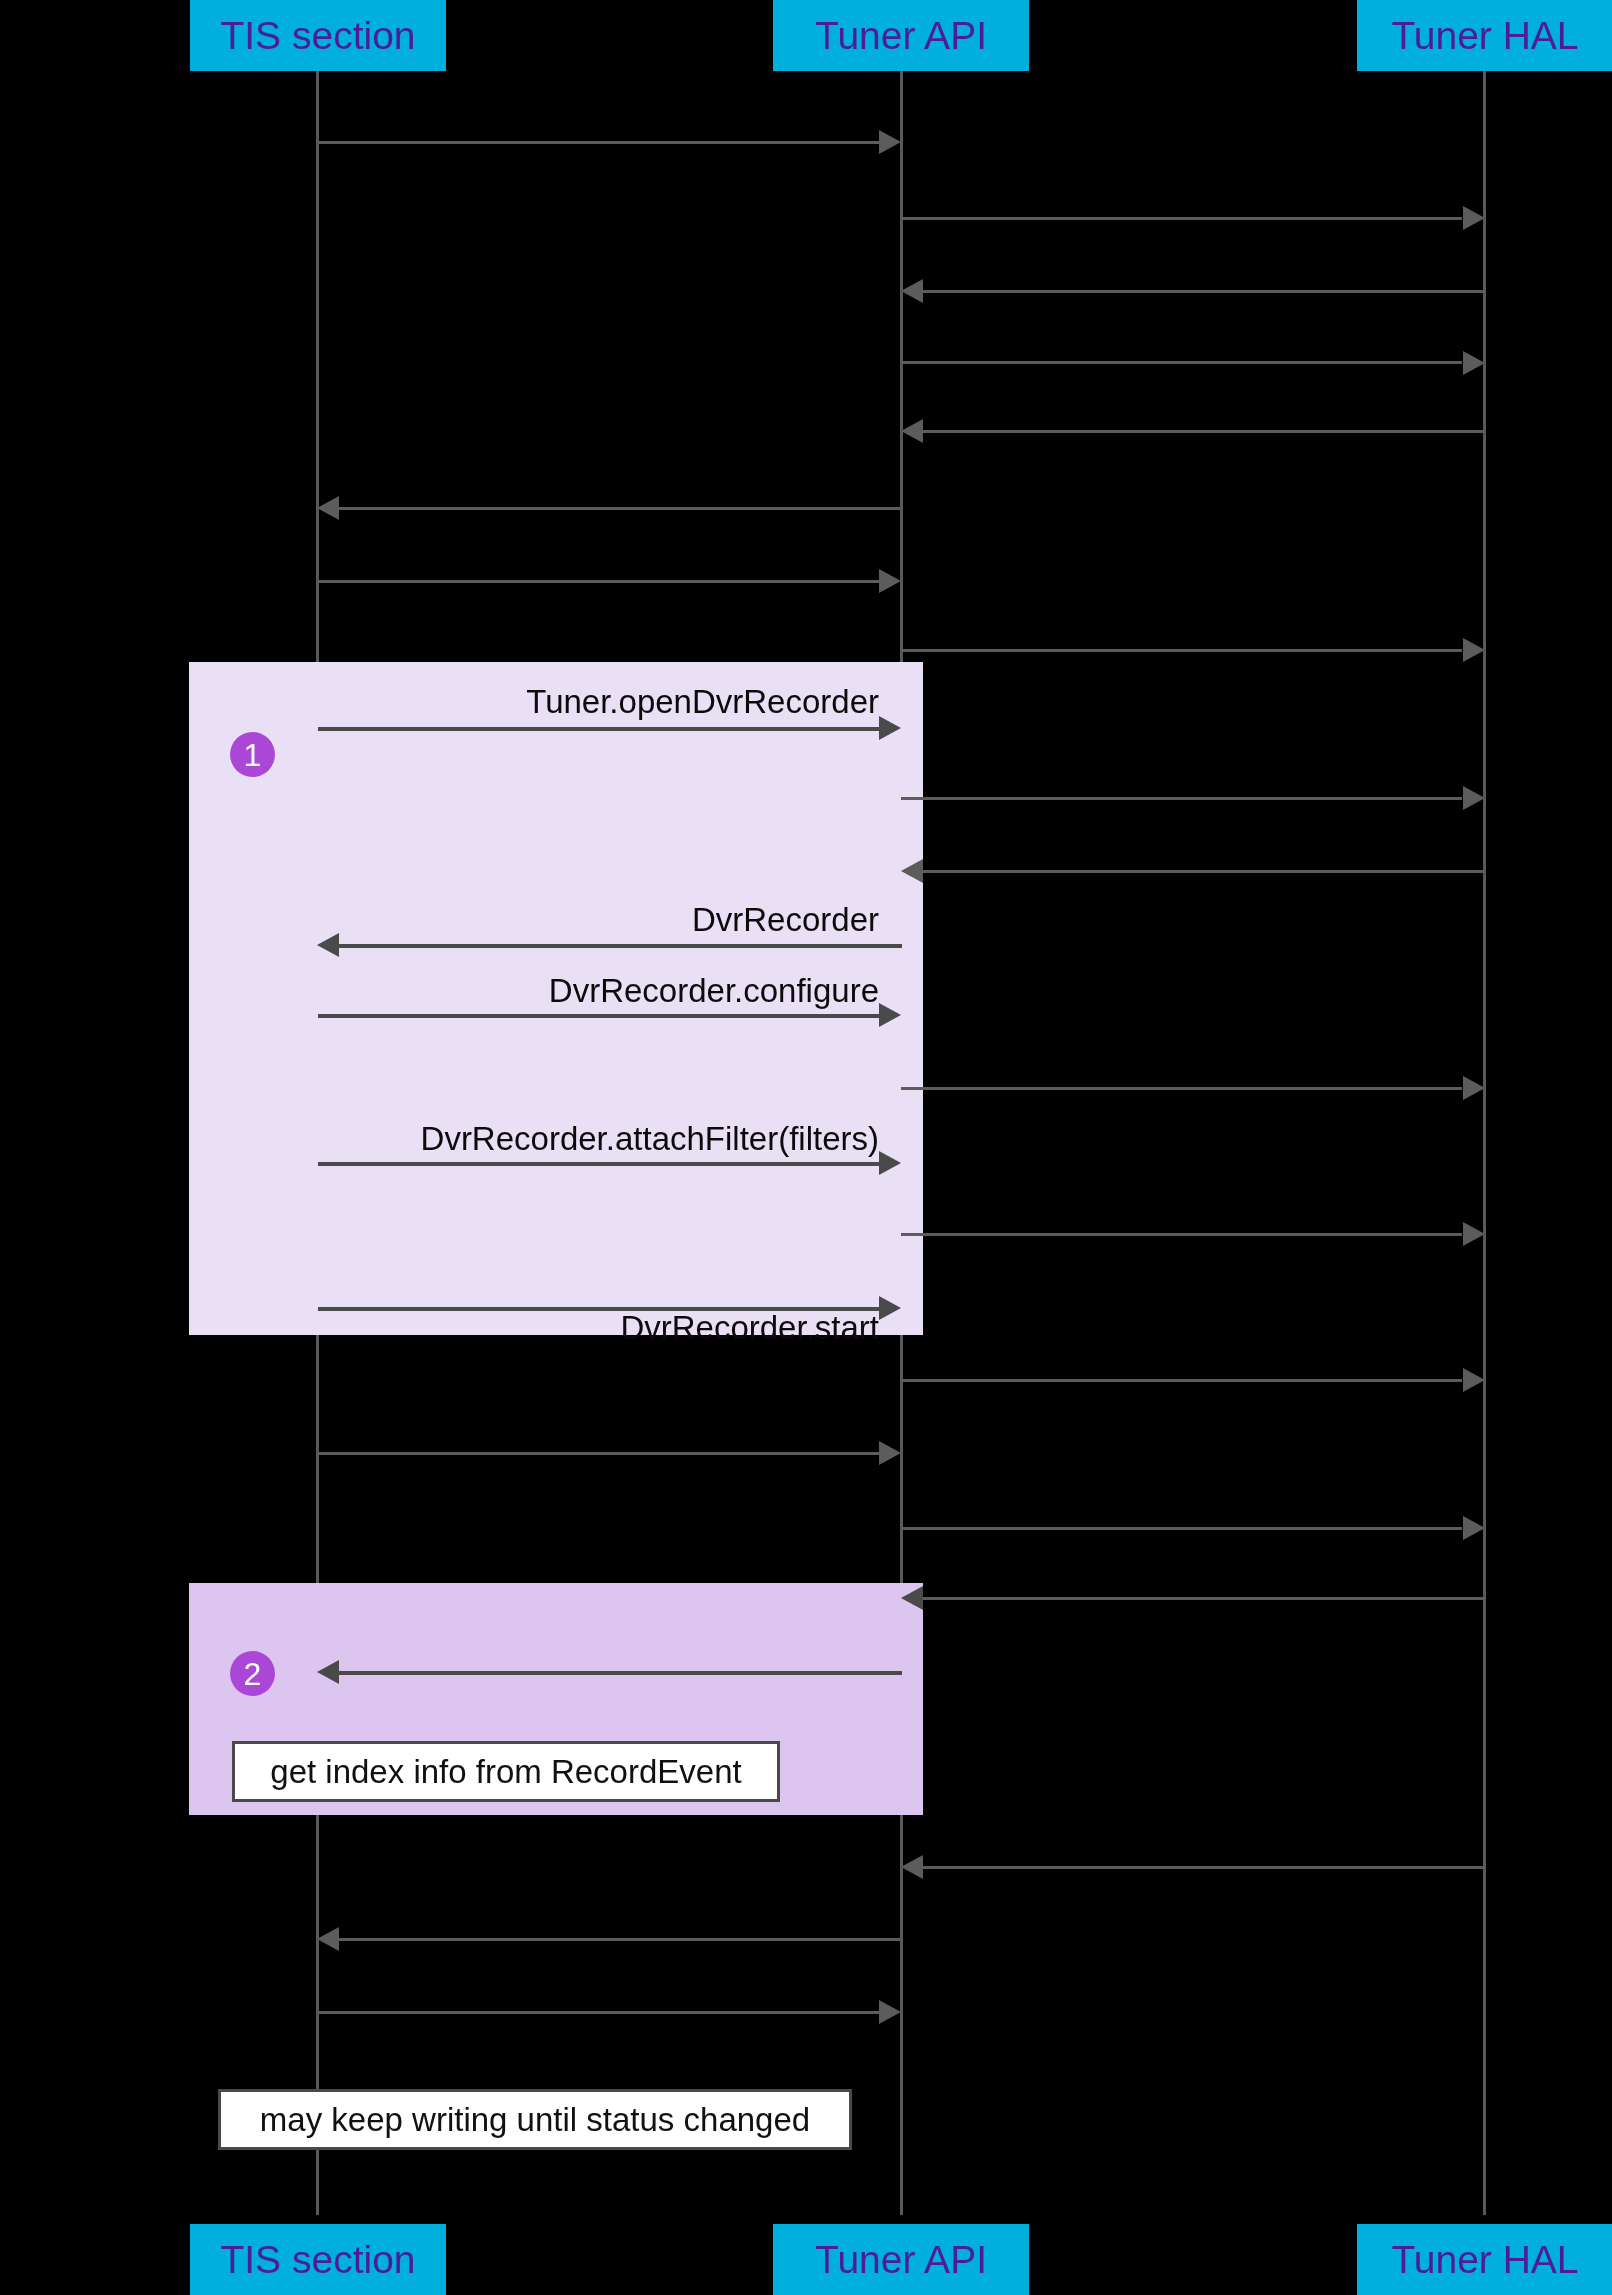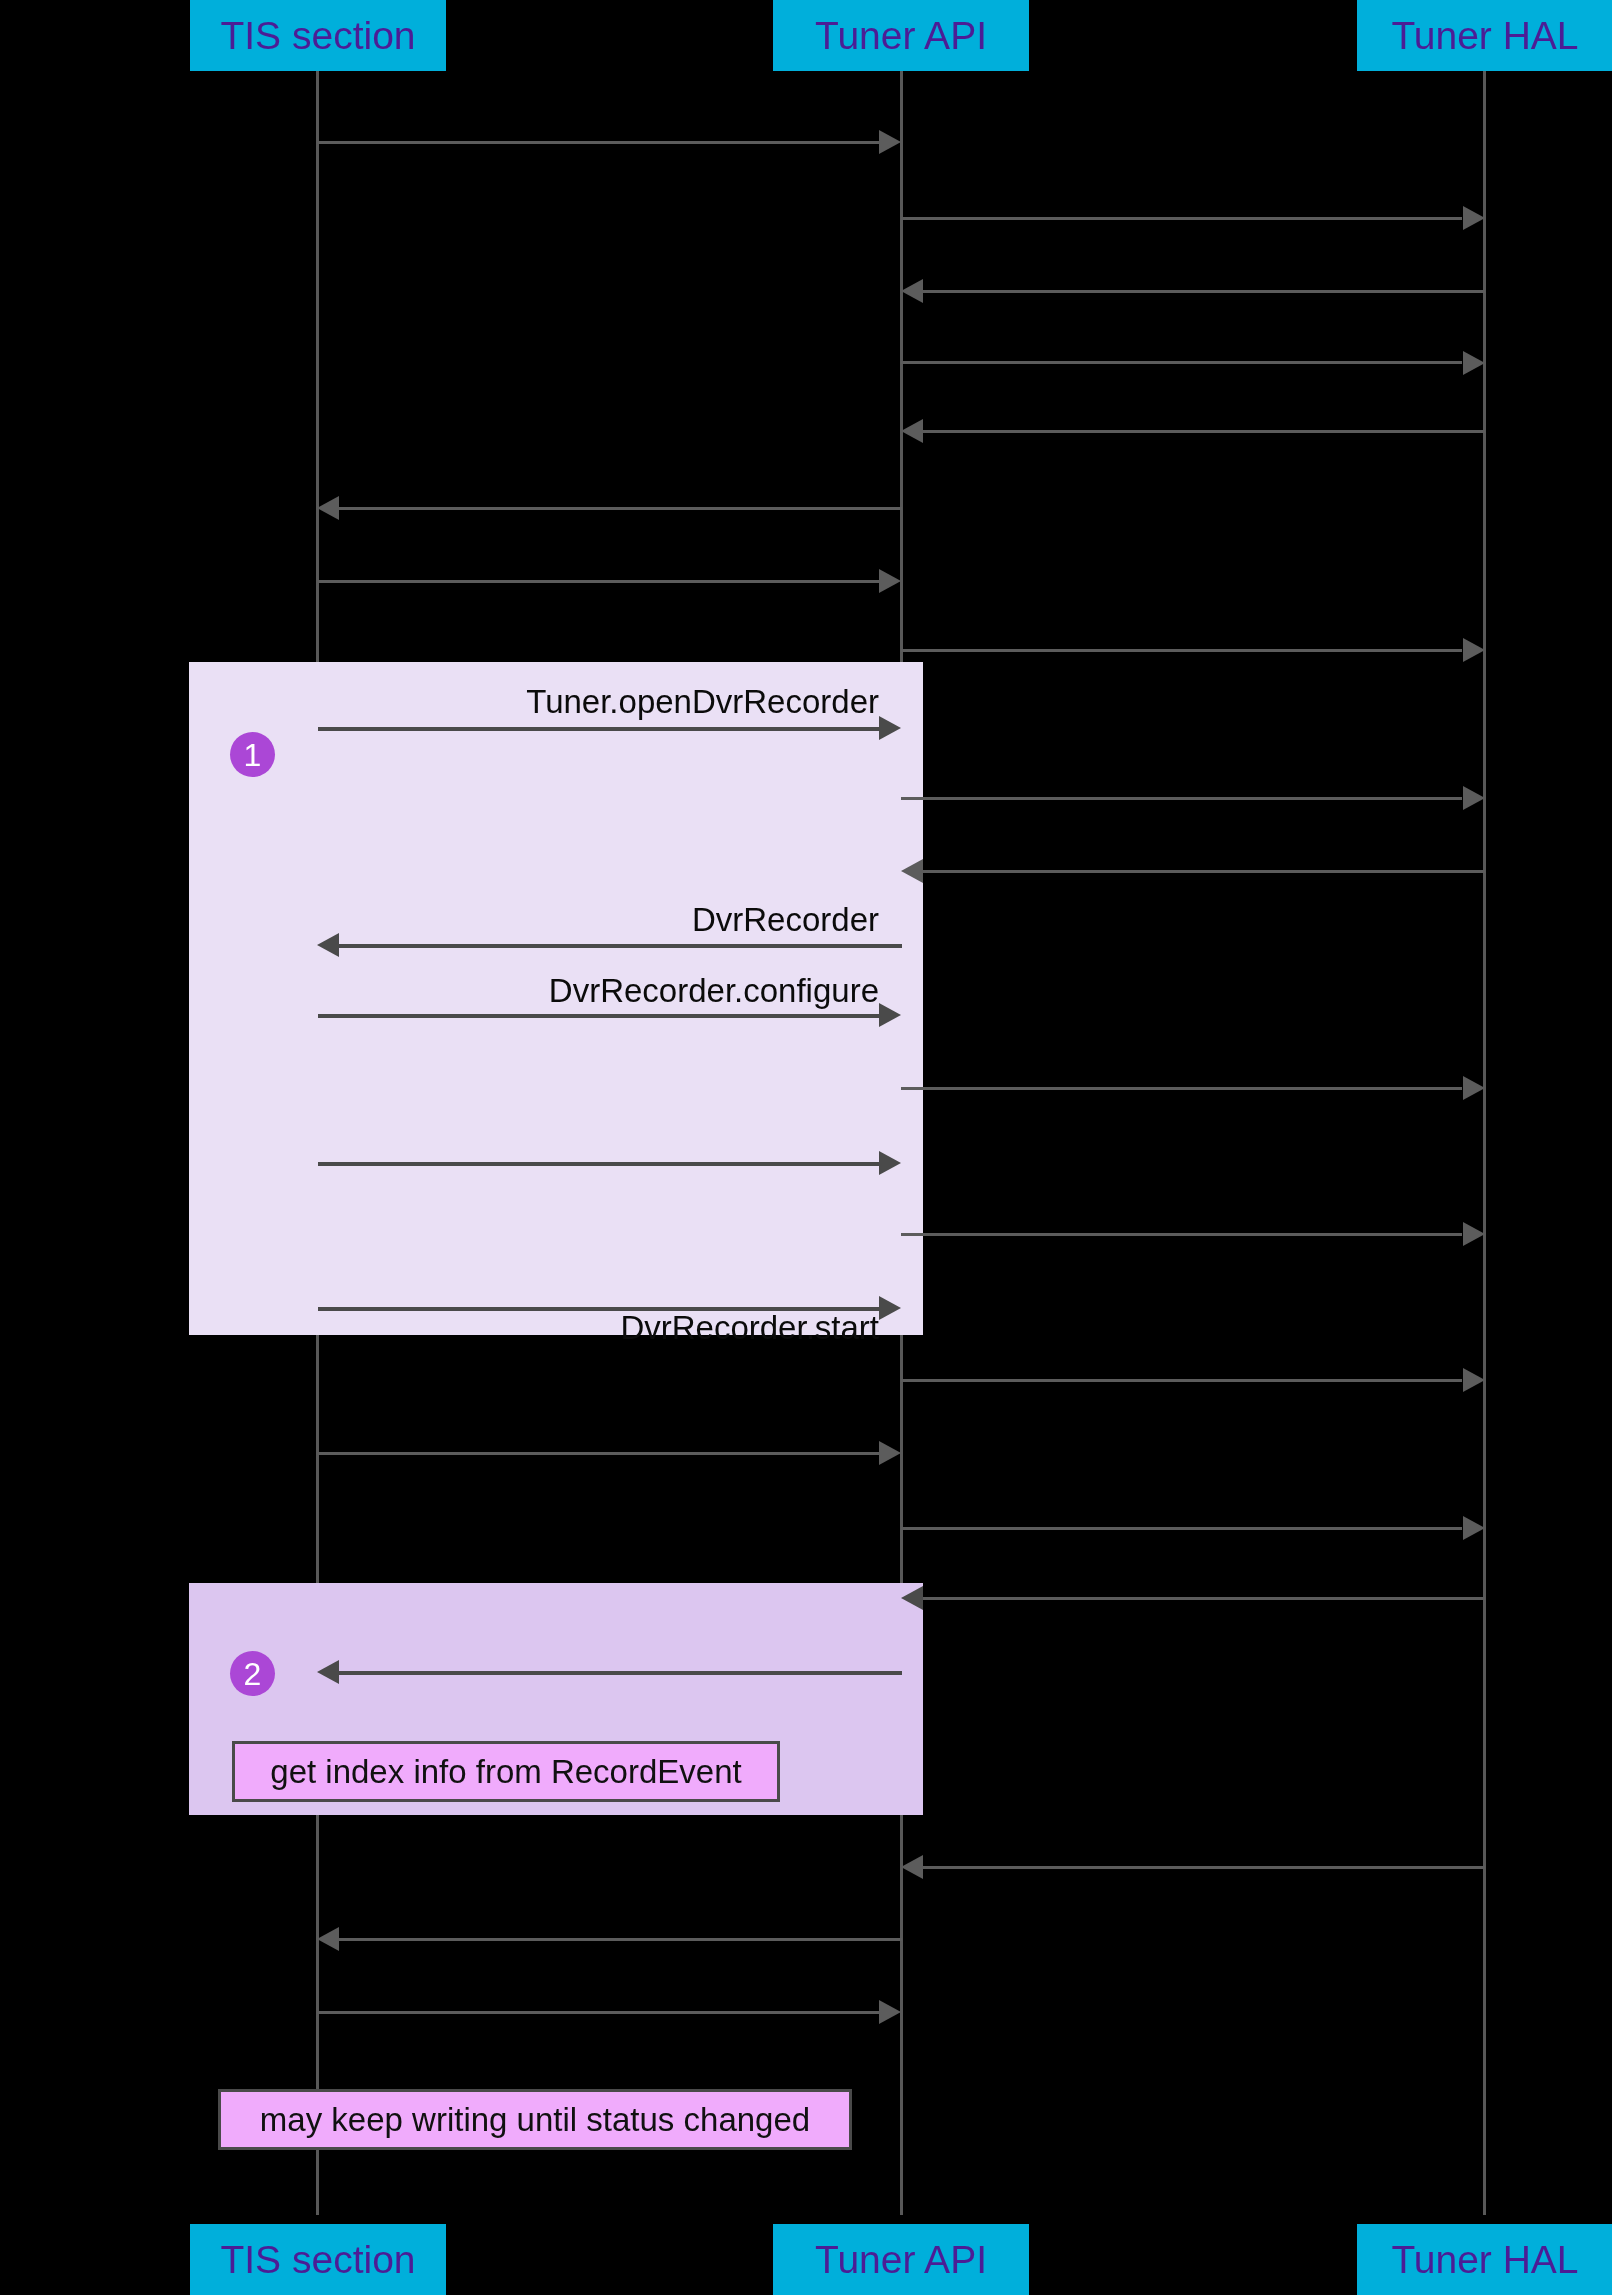--- a/index.html
+++ b/index.html
@@ -20,21 +20,21 @@
   .msg.dim{background:#5C5C5C;height:2.9px;}
   .ahead{position:absolute;width:0;height:0;}
   .ahead.right{border-top:12.4px solid transparent;border-bottom:12.4px solid transparent;
                border-left:22px solid #4A4A4A;}
   .ahead.left{border-top:12.4px solid transparent;border-bottom:12.4px solid transparent;
               border-right:22px solid #4A4A4A;}
   .ahead.right.dim{border-left-color:#5C5C5C;}
   .ahead.left.dim{border-right-color:#5C5C5C;}
   .msg-label{position:absolute;color:#0b0b0b;font-size:33px;line-height:1;
              white-space:nowrap;text-align:right;}
-  .note{position:absolute;background:#f0abfc;border:3.6px solid #4A4A4A;
+  .note{position:absolute;background:#ffffff;border:3.6px solid #4A4A4A;
         display:flex;align-items:center;justify-content:center;}
   .note span{color:#111;font-size:33px;line-height:1;white-space:nowrap;}
 </style>
 </head>
 <body>
 
 <div id="stage">
 
   <div class="lifeline" style="left:316px;top:71px;height:2144px;"></div>
   <div class="lifeline" style="left:900px;top:71px;height:2144px;"></div>
@@ -98,20 +98,21 @@
   <div class="msg" style="left:339px;top:944px;width:563px;"></div>
   <div class="ahead left" style="left:317px;top:933px;"></div>
 
   <div class="msg-label" style="left:318px;top:974px;width:561px;">DvrRecorder.configure</div>
   <div class="msg" style="left:318px;top:1014px;width:561px;"></div>
   <div class="ahead right" style="left:879px;top:1003px;"></div>
 
   <div class="msg dim" style="left:901px;top:1087px;width:561px;"></div>
   <div class="ahead right dim" style="left:1463px;top:1076px;"></div>
 
+  <div class="msg-label" style="left:318px;top:1122px;width:561px;">DvrRecorder.attachFilter(filters)</div>
   <div class="msg" style="left:318px;top:1162px;width:561px;"></div>
   <div class="ahead right" style="left:879px;top:1151px;"></div>
 
   <div class="msg dim" style="left:901px;top:1233px;width:561px;"></div>
   <div class="ahead right dim" style="left:1463px;top:1222px;"></div>
 
   <div class="msg-label" style="left:318px;top:1267px;width:561px;margin-top:44px;">DvrRecorder.start</div>
   <div class="msg" style="left:318px;top:1307px;width:561px;"></div>
   <div class="ahead right" style="left:879px;top:1296px;"></div>
 

